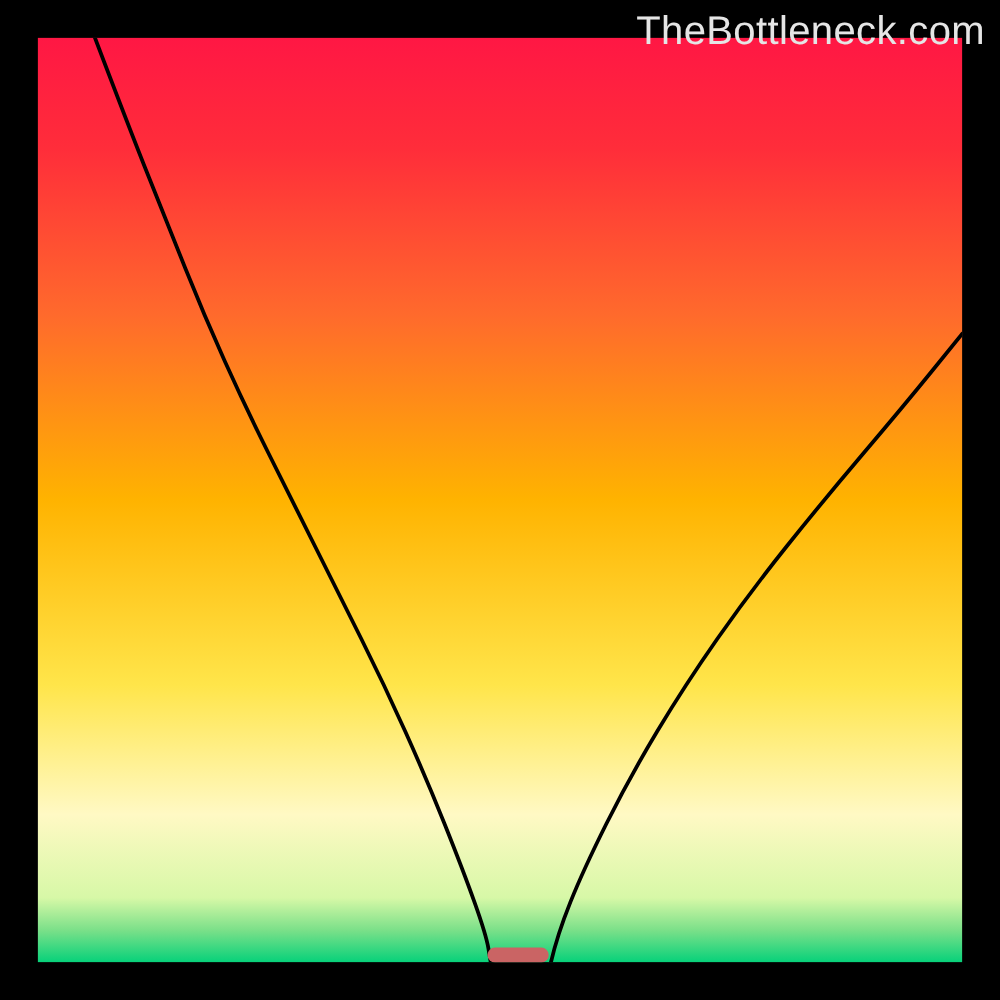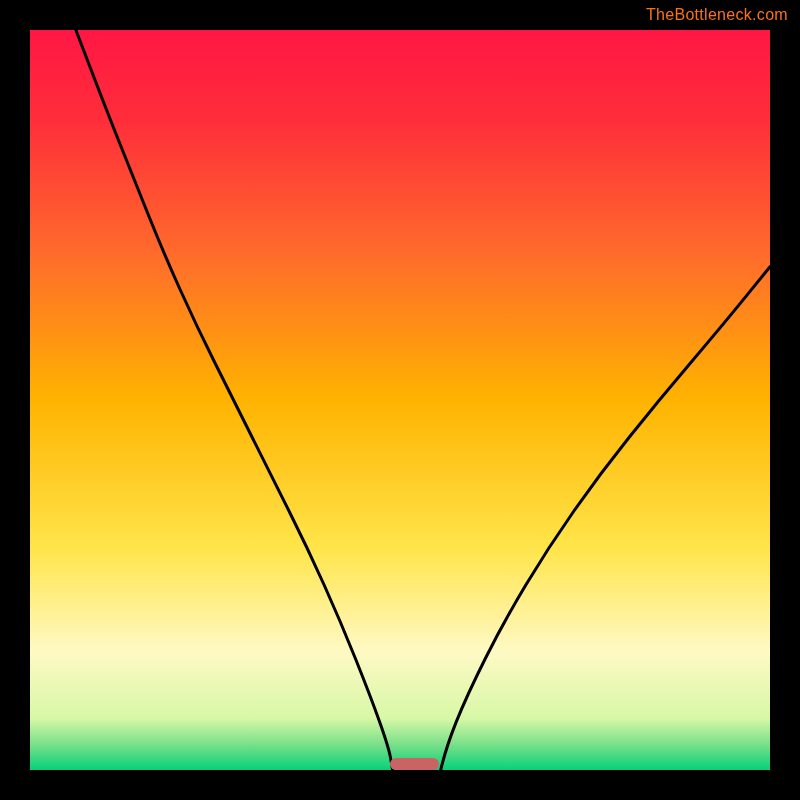--- a/index.html
+++ b/index.html
@@ -14,22 +14,22 @@
   .container {
     position: relative;
     width: 800px;
     height: 800px;
     background: #000000;
   }
   .watermark {
     position: absolute;
     top: 6px;
     right: 12px;
-    color: #f97316;
-    font-size: 16px;
+    color: #e5e5e5;
+    font-size: 32px;
     font-weight: 400;
     letter-spacing: 0.3px;
     z-index: 100;
   }
   .plot-area {
     position: absolute;
     left: 30px;
     top: 30px;
     width: 740px;
     height: 740px;

